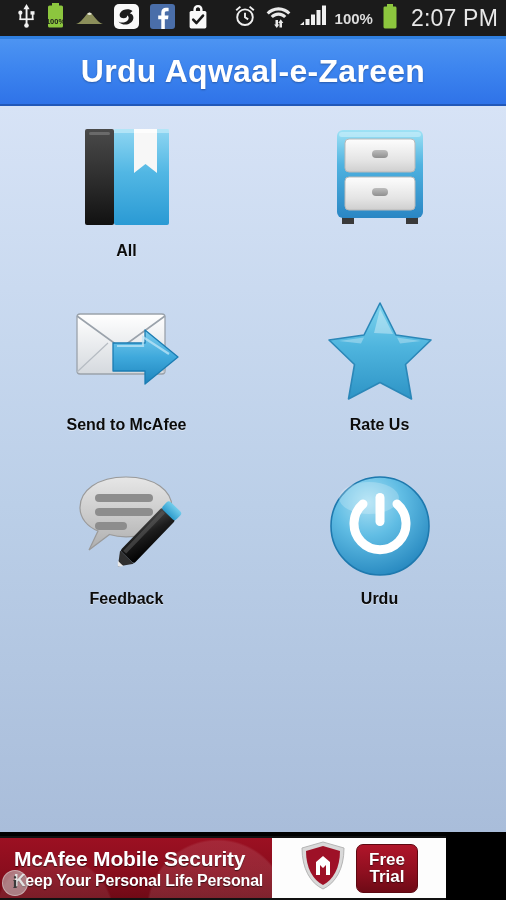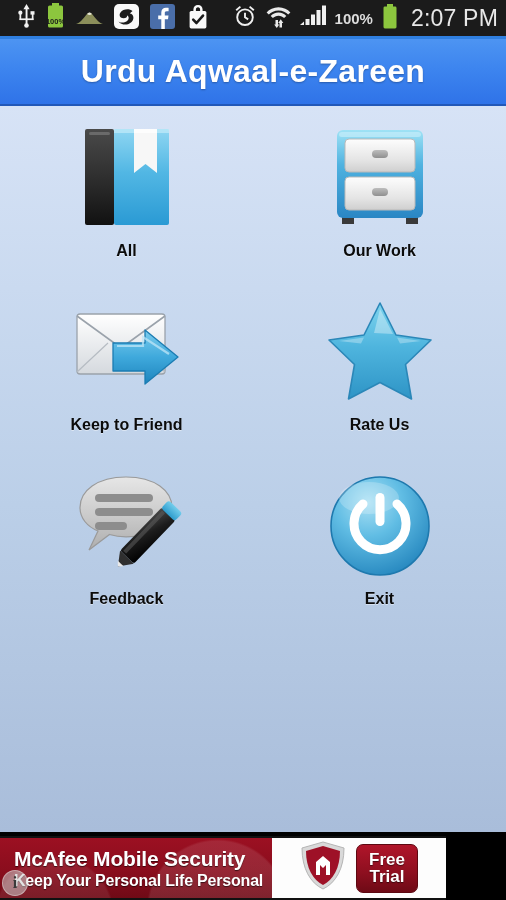--- a/index.html
+++ b/index.html
@@ -288,21 +288,20 @@
             <rect x="14" y="91" width="12" height="9" fill="#3a3a3a"></rect>
             <rect x="78" y="91" width="12" height="9" fill="#3a3a3a"></rect>
             <rect x="9" y="6" width="86" height="88" rx="6" fill="url(#gCab)"></rect>
             <rect x="11" y="8" width="82" height="5" rx="3" fill="#c5ecfa" opacity=".7"></rect>
             <rect x="17" y="15" width="70" height="33" rx="4" fill="url(#gDraw)" stroke="#b9b9b9" stroke-width="1"></rect>
             <rect x="44" y="26" width="16" height="8" rx="4" fill="url(#gHandle)"></rect>
             <rect x="17" y="53" width="70" height="33" rx="4" fill="url(#gDraw)" stroke="#b9b9b9" stroke-width="1"></rect>
             <rect x="44" y="64" width="16" height="8" rx="4" fill="url(#gHandle)"></rect>
           </svg>
         </div>
-        <div class="cell-label">Our Work</div>
       </div>
 
       <div class="cell">
         <div class="icon-wrap">
           <svg width="118" height="100" viewBox="0 0 118 100">
             <defs>
               <linearGradient id="gEnv" x1="0" y1="0" x2="0" y2="1">
                 <stop offset="0%" stop-color="#ffffff"></stop>
                   <stop offset="100%" stop-color="#d5d9de"></stop>
               </linearGradient>
@@ -312,21 +311,21 @@
                 <stop offset="100%" stop-color="#1d84bd"></stop>
               </linearGradient>
             </defs>
             <rect x="9" y="13" width="88" height="60" rx="3" fill="url(#gEnv)" stroke="#9aa2ab" stroke-width="1.3"></rect>
             <path d="M9 15 L53 47 L97 15" fill="none" stroke="#9aa2ab" stroke-width="1.6"></path>
             <path d="M9 71 L40 42 M97 71 L66 42" fill="none" stroke="#b6bcc3" stroke-width="1.2"></path>
             <path d="M45 42 L77 42 L77 29 L110 56 L77 83 L77 70 L45 70 Z" fill="url(#gArr)" stroke="#1b7cb2" stroke-width="1.3" stroke-linejoin="round"></path>
             <path d="M49 45 L75 45 L75 36 L101 53" fill="none" stroke="#bfe6f7" stroke-width="2.2" opacity=".75"></path>
           </svg>
         </div>
-        <div class="cell-label">Keep to Friend</div>
+        <div class="cell-label">Send to McAfee</div>
       </div>
 
       <div class="cell">
         <div class="icon-wrap">
           <svg width="110" height="104" viewBox="0 0 110 104">
             <defs>
               <linearGradient id="gStar" x1="0" y1="0" x2="0" y2="1">
                 <stop offset="0%" stop-color="#7fd4ee"></stop>
                   <stop offset="45%" stop-color="#4fb5de"></stop>
                 <stop offset="100%" stop-color="#2e94c6"></stop>
@@ -386,21 +385,21 @@
                   <stop offset="42%" stop-color="#61bde4"></stop>
                 <stop offset="100%" stop-color="#2183bc"></stop>
               </radialGradient>
             </defs>
             <circle cx="53" cy="54" r="49" fill="url(#gPow)" stroke="#1e79ae" stroke-width="1.6"></circle>
             <ellipse cx="42" cy="26" rx="30" ry="16" fill="#ffffff" opacity=".22"></ellipse>
             <path d="M36 32 A26 26 0 1 0 70 32" fill="none" stroke="#ffffff" stroke-width="9" stroke-linecap="round"></path>
             <rect x="48.5" y="21" width="9" height="33" rx="4.5" fill="#ffffff"></rect>
           </svg>
         </div>
-        <div class="cell-label">Exit</div>
+        <div class="cell-label">Urdu</div>
       </div>
 
     </div>
   </div>
 
   <div class="ad">
     <div class="ad-inner">
       <div class="ad-red">
         <div class="ad-title">McAfee Mobile Security</div>
         <div class="ad-sub">Keep Your Personal Life Personal</div>

